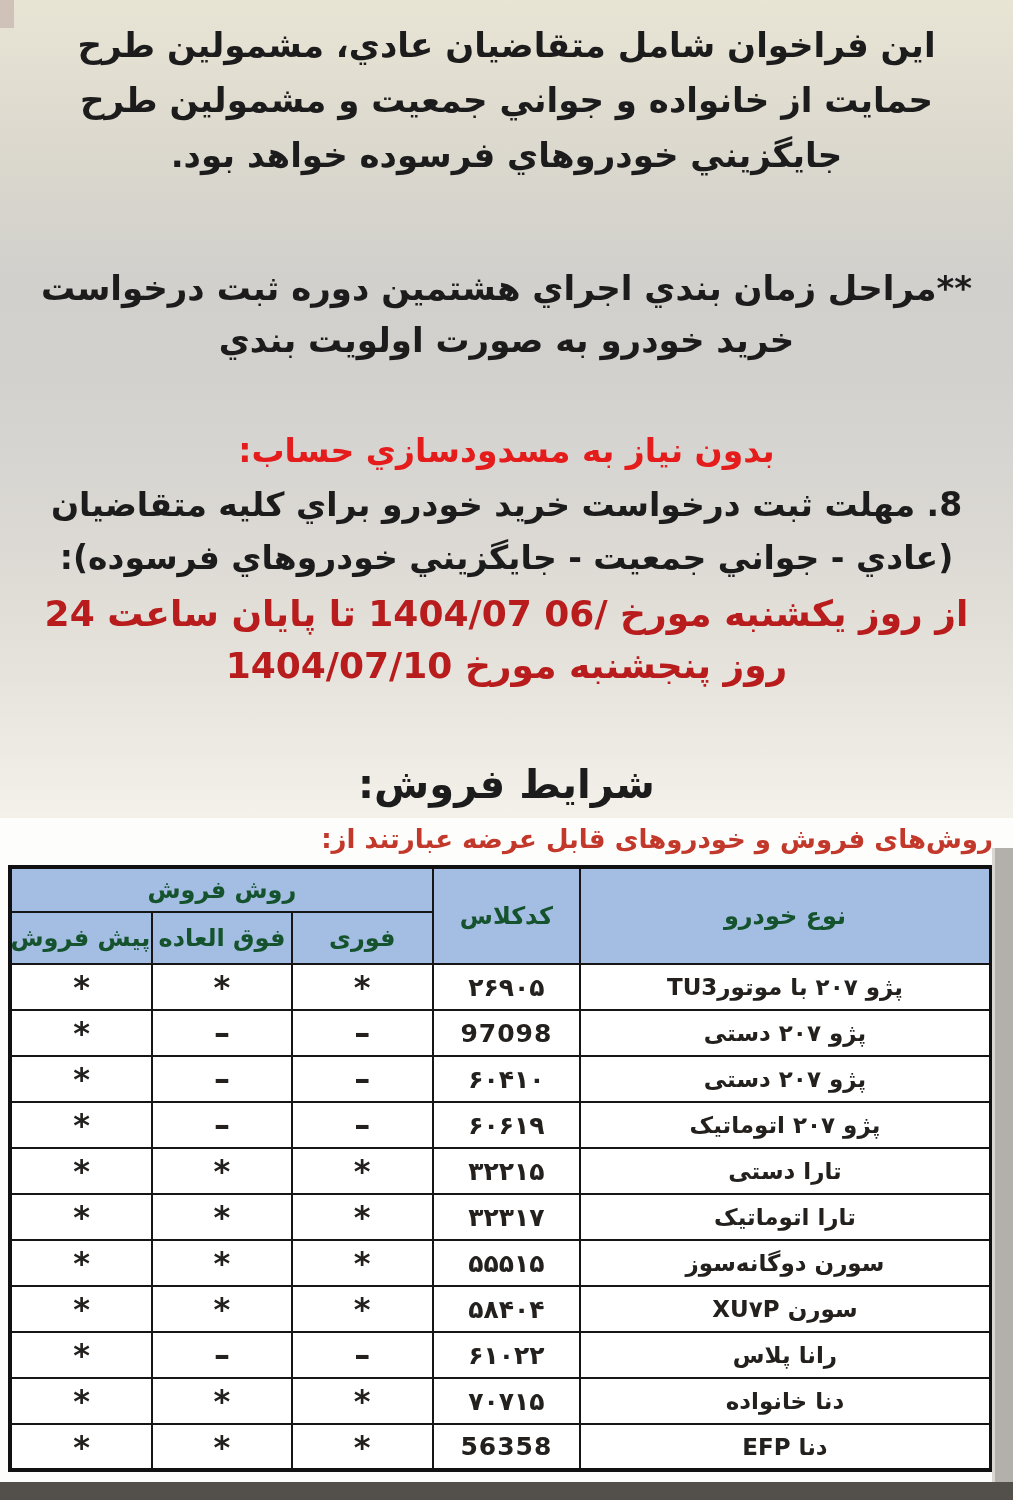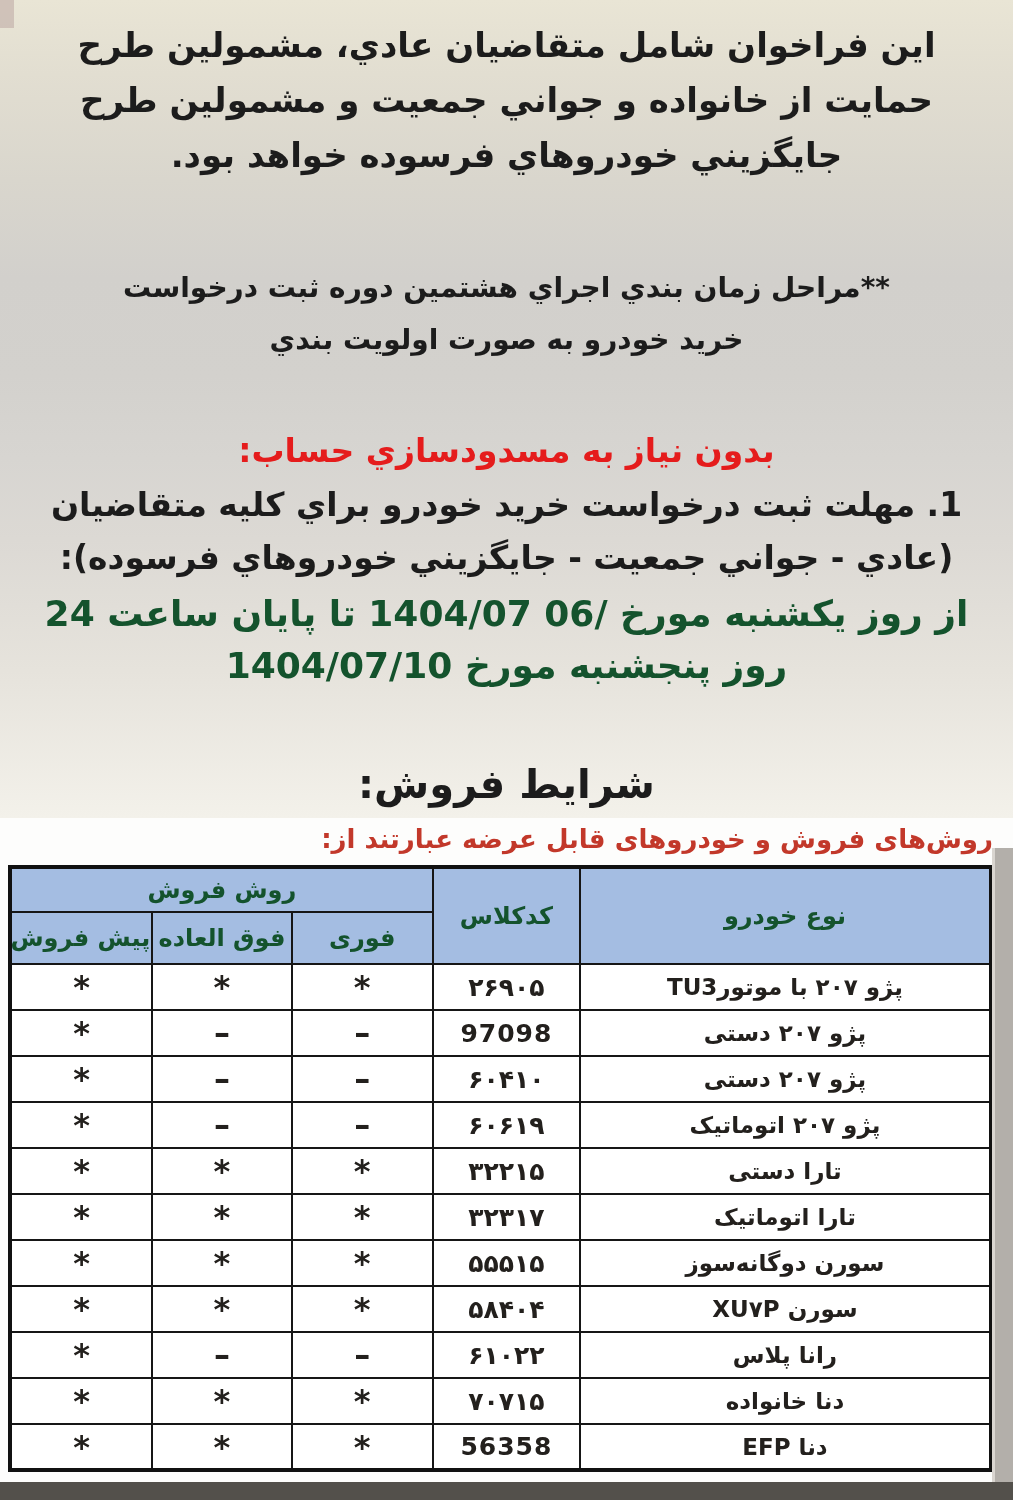--- a/index.html
+++ b/index.html
@@ -9,24 +9,24 @@
 
   
   .top-area{position:absolute;left:0;top:0;width:1013px;height:818px;
     background:linear-gradient(180deg,#e9e5d5 0%,#e2ded1 9%,#d9d6cd 22%,
       #d2d0cc 34%,#d3d1cd 46%,#d7d5d1 56%,#dcd9d4 66%,#e6e3dc 82%,#f3f1ea 100%);}
   .corner-mark{position:absolute;left:0;top:0;width:14px;height:28px;background:#c9b9b2;opacity:.8;}
 
   .txt{position:absolute;left:0;width:1013px;text-align:center;direction:rtl;
        color:#1c1c1c;font-weight:bold;}
   .intro{top:18px;font-size:34px;line-height:55px;}
-  .schedule{top:262px;font-size:28px;line-height:52px;}
+  .schedule{top:262px;font-size:34px;line-height:52px;}
   .red-note{top:428px;font-size:33px;line-height:46px;color:#e51c1c;}
   .deadline{top:478px;font-size:33px;line-height:53px;}
-  .purple{top:588px;font-size:36px;line-height:52px;color:#14532d;}
+  .purple{top:588px;font-size:36px;line-height:52px;color:#b91c1c;}
   .sales-title{top:756px;font-size:40px;line-height:56px;}
 
   
   .table-panel{position:absolute;left:0;top:818px;width:1013px;height:682px;background:#fdfdfc;}
   .right-strip{position:absolute;right:0;top:848px;width:18px;height:652px;
     background:#b3afaa;border-left:3px solid #d9d5d0;}
   .bottom-bar{position:absolute;left:0;top:1482px;width:1013px;height:18px;background:#53504b;}
 
   .table-title{position:absolute;top:824px;left:0;width:993px;text-align:right;
     direction:rtl;font-size:26px;font-weight:bold;color:#c2382a;}
@@ -62,21 +62,21 @@
     </div>
 
   <div class="txt schedule">
       <div>**مراحل زمان بندي اجراي هشتمین دوره ثبت درخواست</div>
       <div>خرید خودرو به صورت اولویت بندي</div>
     </div>
 
   <div class="txt red-note">بدون نیاز به مسدودسازي حساب:</div>
 
   <div class="txt deadline">
-      <div>1. مهلت ثبت درخواست خرید خودرو براي کلیه متقاضیان</div>
+      <div>8. مهلت ثبت درخواست خرید خودرو براي کلیه متقاضیان</div>
       <div>(عادي - جواني جمعیت - جایگزیني خودروهاي فرسوده):</div>
     </div>
 
   <div class="txt purple">
       <div>از روز یکشنبه مورخ /06 1404/07 تا پایان ساعت 24</div>
       <div>روز پنجشنبه مورخ 1404/07/10</div>
     </div>
 
   <div class="txt sales-title">شرایط فروش:</div>
 

